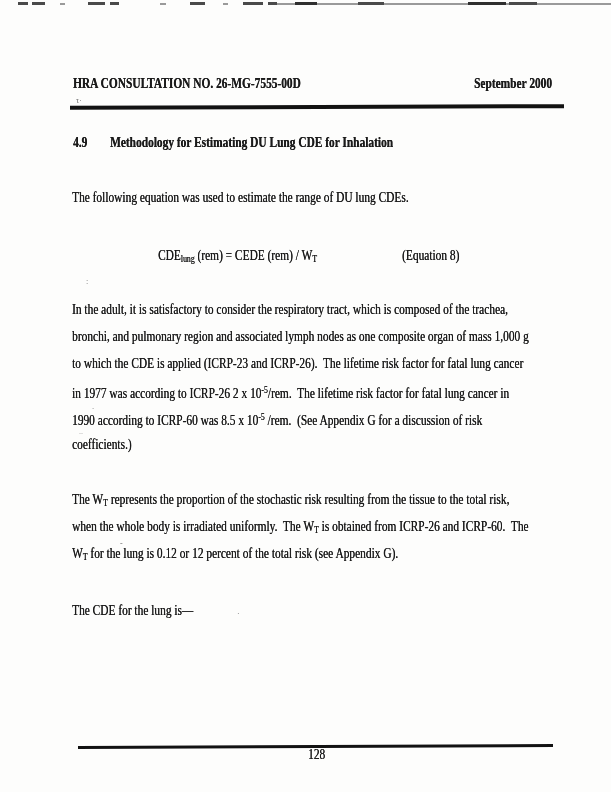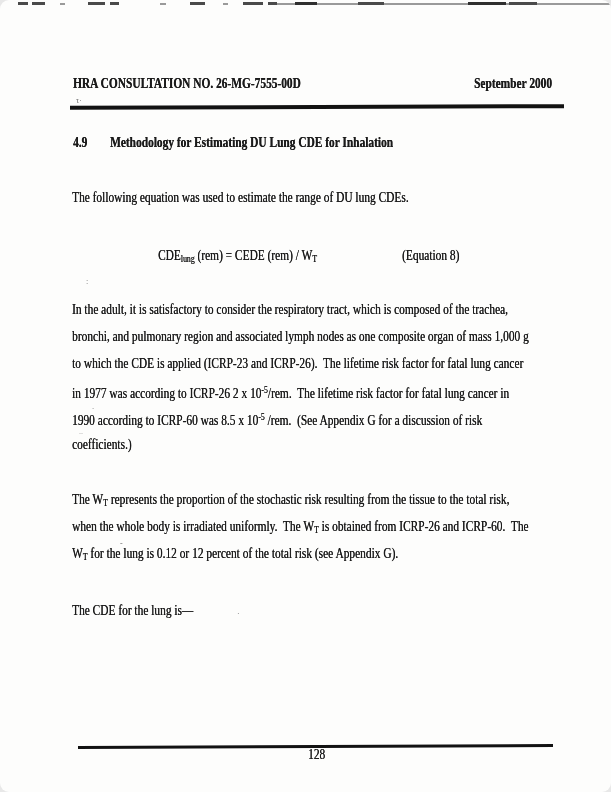--- a/index.html
+++ b/index.html
@@ -3,21 +3,20 @@
 <meta charset="utf-8">
 <style>
   html,body{margin:0;padding:0;background:#e8e8e8;}
   #page{
     position:relative;
     width:611px;height:792px;
     background:#fdfdfc;
     overflow:hidden;
     font-family:"Liberation Serif","DejaVu Serif",serif;
     color:#1b1b1b;
-    border-radius:9px;
   }
   .ln{
     position:absolute;
     font-size:15px;
     line-height:16px;
     white-space:pre;
     transform:scaleX(0.76);
     transform-origin:0 0;
     text-shadow:0.25px 0 0 currentColor;
   }

